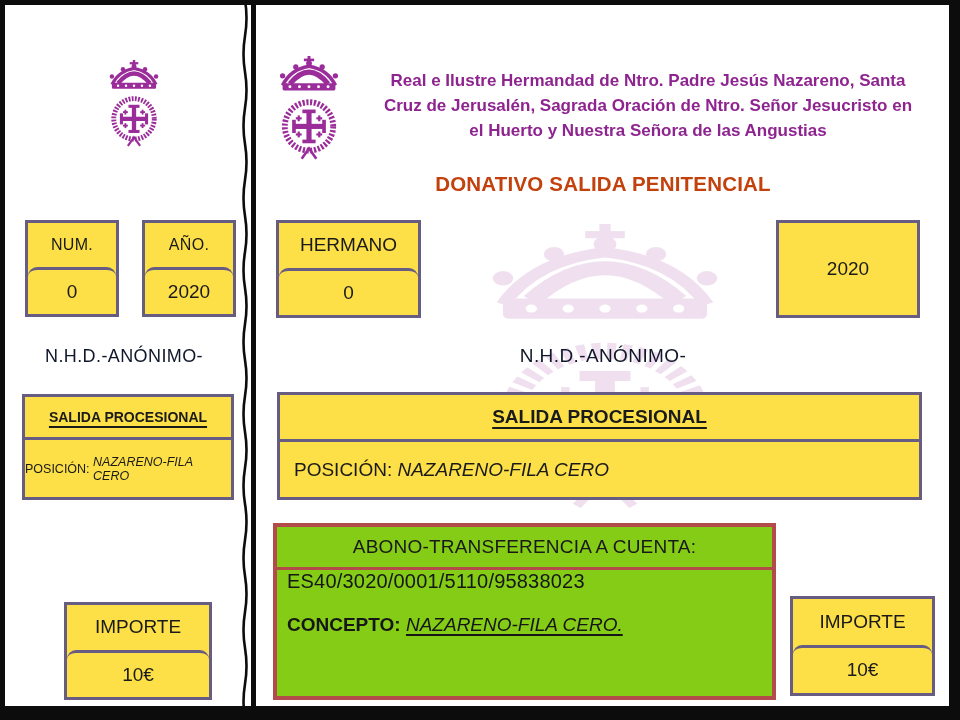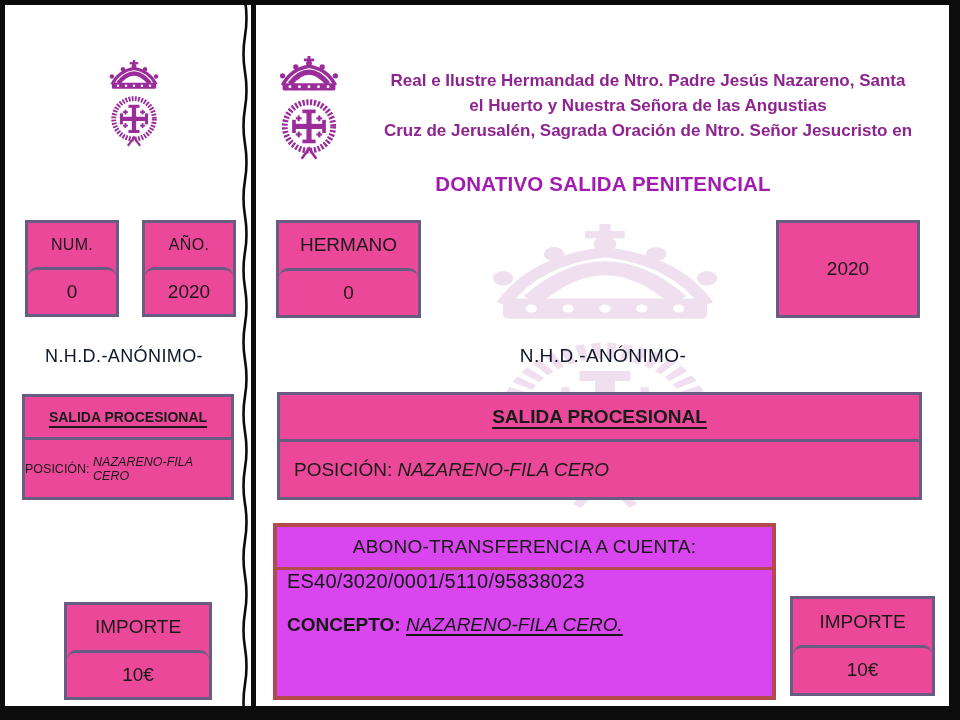--- a/index.html
+++ b/index.html
@@ -20,49 +20,49 @@
   #divider-solid{ position:absolute; left:251px; top:0; width:5px; height:720px; background:#0c0c0c; z-index:40; }
 
   .crest{ color:#9a2d9a; position:absolute; z-index:2; }
   #watermark{
     position:absolute; left:435px; top:224px; width:340px; height:302px;
     color:#982d97; opacity:0.14; z-index:1;
   }
 
   
   .vbox{
-    position:absolute; box-sizing:border-box; background:#ec4899;
+    position:absolute; box-sizing:border-box; background:#fde047;
     border:3px solid #675d82; display:flex; flex-direction:column; z-index:2;
   }
   .vbox .cell{ display:flex; align-items:center; justify-content:center; flex:1; }
   .vbox .cell + .cell{ border-top:3px solid #675d82; }
 
   .lbl{ font-size:17px; letter-spacing:0.3px; }
   .val{ font-size:19px;border-radius:9px; }
 
   .org-text{
     position:absolute; left:362px; top:68px; width:572px; z-index:2;
     color:#8e2490; font-weight:bold; font-size:17px; line-height:25px; text-align:center;
   }
   .doc-title{
     position:absolute; left:258px; top:172px; width:690px; z-index:2;
-    text-align:center; font-weight:bold; font-size:20.5px; letter-spacing:0.2px; color:#a21caf;
+    text-align:center; font-weight:bold; font-size:20.5px; letter-spacing:0.2px; color:#c2410c;
   }
   .holder-text{
     position:absolute; z-index:2; text-align:center; font-size:19px; color:#0f172a; letter-spacing:0.4px;
   }
   .underlined{
     text-decoration:underline; text-decoration-thickness:1.5px; text-underline-offset:4px;
   }
   .italic{ font-style:italic; }
 
   
   #payment-box{
     position:absolute; left:273px; top:523px; width:503px; height:177px;
-    box-sizing:border-box; border:4px solid #b24b49; background:#d946ef;
+    box-sizing:border-box; border:4px solid #b24b49; background:#84cc16;
     display:flex; flex-direction:column; z-index:2;
   }
   #payment-box .pay-header{
     height:40px; border-bottom:3px solid #b24b49;
     display:flex; align-items:center; justify-content:center;
     font-size:19px; letter-spacing:0.2px; color:#191919;
   }
   #payment-box .pay-body{ flex:1; padding:0 10px; }
   #iban-line{ font-size:20px; font-weight:normal; color:#161616; letter-spacing:0.2px; white-space:nowrap; }
   #concept-line{ margin-top:21px; font-size:19px; color:#161616; }
@@ -163,22 +163,22 @@
   <svg id="watermark" viewBox="0 0 120 150" preserveAspectRatio="none">
     <use href="#crest-sym" xlink:href="#crest-sym"></use>
   </svg>
 
   <svg class="crest" style="left:265px;top:55px;width:88px;height:112px" viewBox="0 0 120 150" preserveAspectRatio="xMidYMid meet">
     <use href="#crest-sym" xlink:href="#crest-sym"></use>
   </svg>
 
   <div class="org-text">
     <div>Real e Ilustre Hermandad de Ntro. Padre Jesús Nazareno, Santa</div>
+    <div>Cruz de Jerusalén, Sagrada Oración de Ntro. Señor Jesucristo en</div>
     <div>el Huerto y Nuestra Señora de las Angustias</div>
-    <div>Cruz de Jerusalén, Sagrada Oración de Ntro. Señor Jesucristo en</div>
   </div>
 
   <div class="doc-title">DONATIVO SALIDA PENITENCIAL</div>
 
   <div class="vbox" style="left:276px;top:220px;width:145px;height:98px">
     <div class="cell val">HERMANO</div>
     <div class="cell val">0</div>
   </div>
 
   <div class="vbox" style="left:776px;top:220px;width:144px;height:98px">

